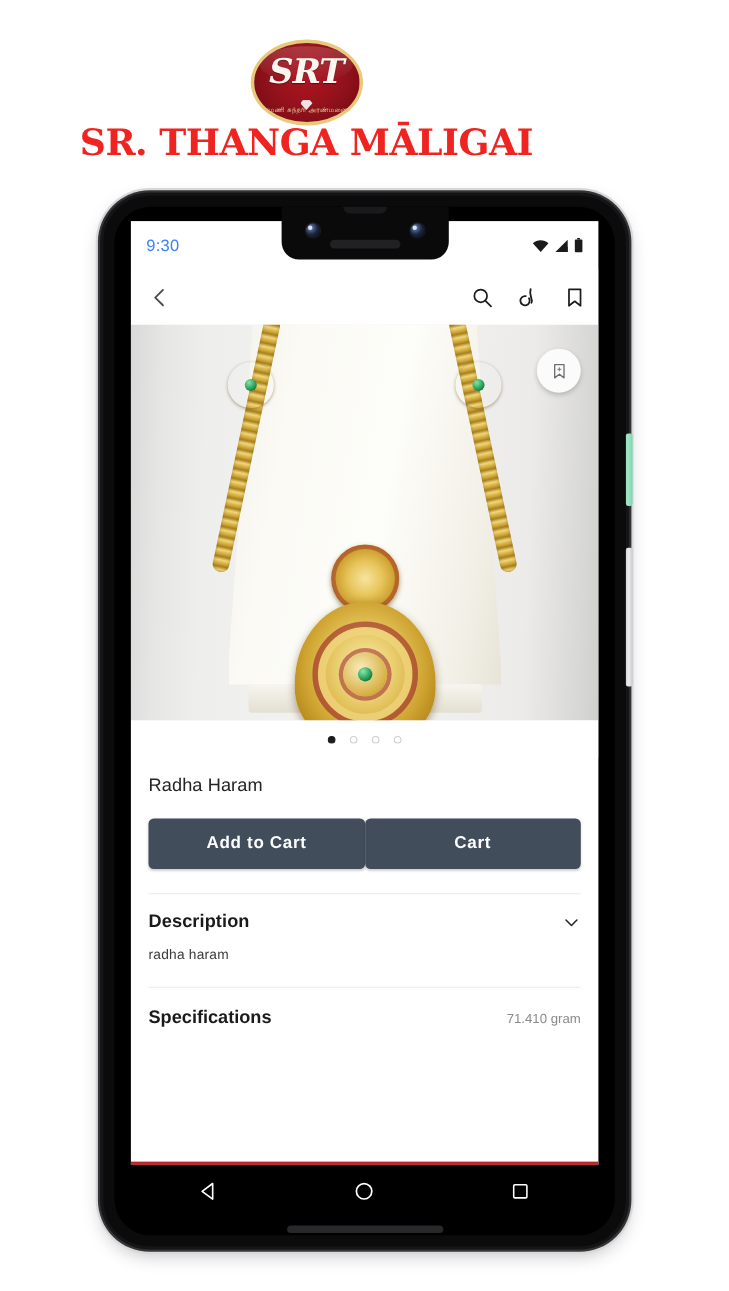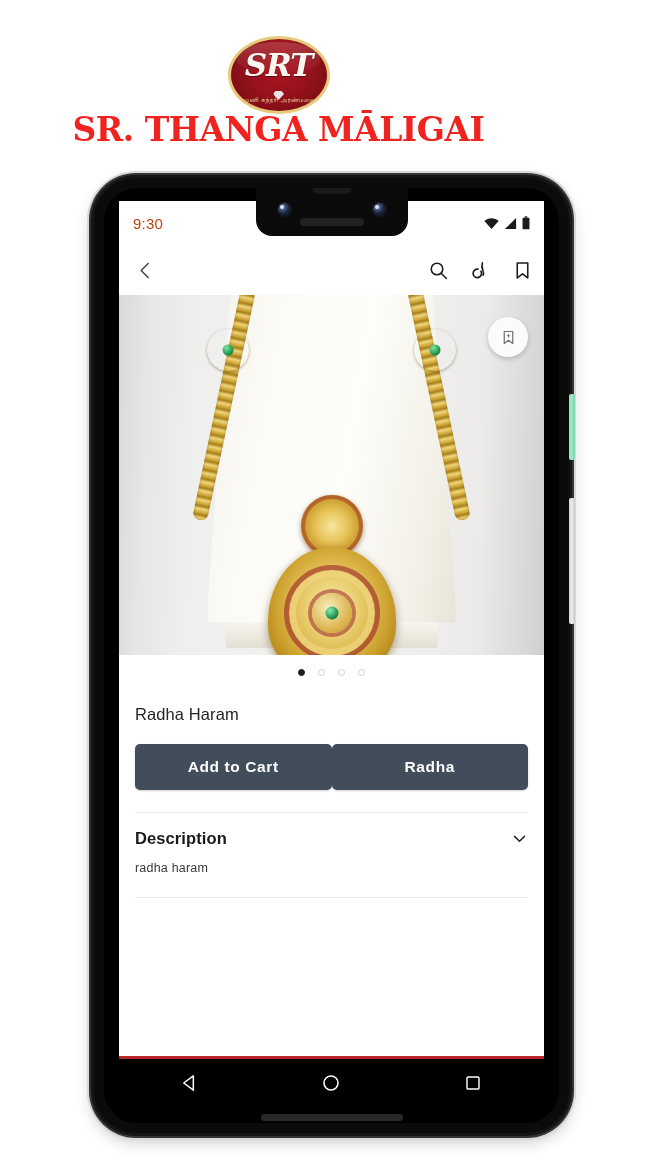--- a/index.html
+++ b/index.html
@@ -115,21 +115,21 @@
   }
   .top-speaker {
     position: absolute; left: 50%; top: -7px; transform: translateX(-50%);
     width: 40px; height: 13px; border-radius: 6px; background: #1a1a1d;
   }
 
   
   .statusbar {
     position: absolute; left: 0; top: 0; width: 100%; height: 44px;
     display: flex; align-items: center; justify-content: space-between;
-    padding: 0 14px; z-index: 30; color: #c2410c;
+    padding: 0 14px; z-index: 30; color: #3b82f6;
   }
   .status-time { font-size: 15px; font-weight: 400; letter-spacing: .2px; }
   .status-icons { display: flex; align-items: center; gap: 5px; }
 
   
   .appbar {
     position: absolute; left: 0; top: 44px; width: 100%; height: 50px;
     display: flex; align-items: center; z-index: 25; background: #fff;
   }
   .appbar .spacer { flex: 1; }
@@ -401,35 +401,39 @@
         </div>
 
         <div class="info">
           <div class="hr"></div>
 
 
           <div class="pname">Radha Haram</div>
 
           <div class="btn-row">
             <div class="btn">Add to Cart</div>
-            <div class="btn">Radha</div>
+            <div class="btn">Cart</div>
           </div>
 
           <div class="sec-divider"></div>
 
           <div class="sec-head">
             <div class="sec-title">Description</div>
             <svg width="17" height="17" viewBox="0 0 24 24">
               <path d="M5 9l7 7 7-7" fill="none" stroke="#232323" stroke-width="2" stroke-linecap="round" stroke-linejoin="round"></path>
             </svg>
           </div>
           <div class="sec-body">radha haram</div>
 
           <div class="sec-divider2"></div>
 
+          <div class="spec-head">
+            <div class="spec-title">Specifications</div>
+            <div class="spec-val">71.410 gram</div>
+          </div>
         </div>
 
         <div class="red-line"></div>
       </div>
 
       <div class="notch">
         <div class="top-speaker"></div>
         <div class="cam l">
             <div class="cam-glint"></div>
           </div>

